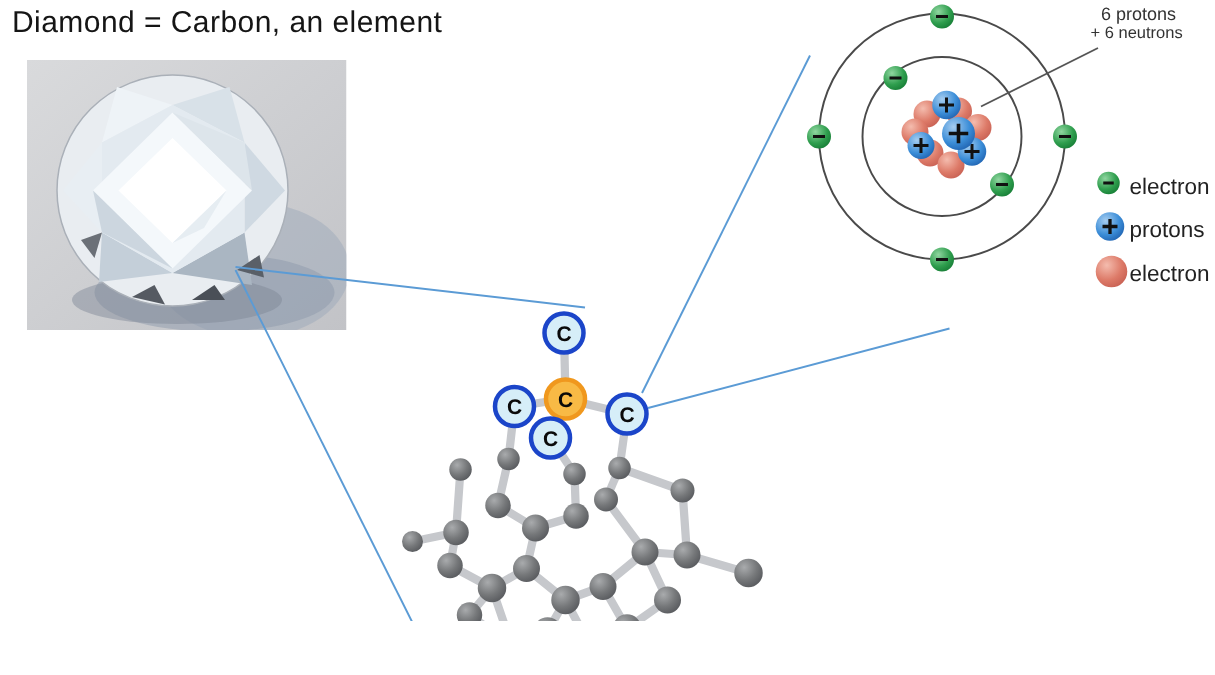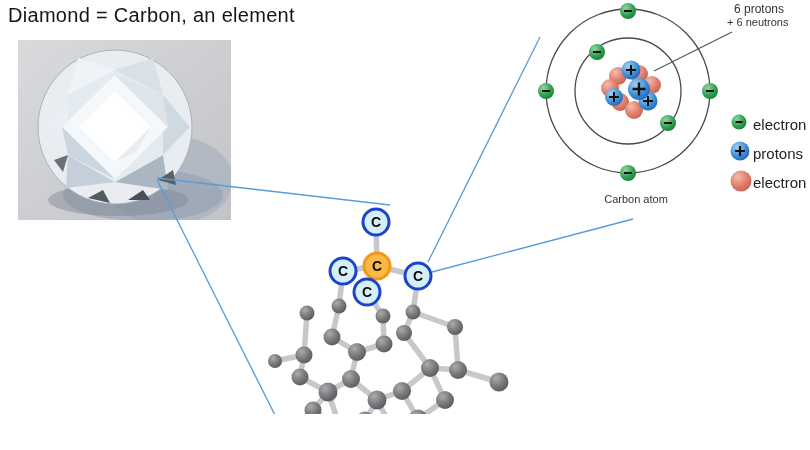--- a/index.html
+++ b/index.html
@@ -249,15 +249,14 @@
         <circle cx="741" cy="181" r="10.5" fill="url(#redball)"></circle>
       </g>
     </g>
   </svg>
 
   <div class="txt" id="ann1">6 protons</div>
   <div class="txt" id="ann2">+ 6 neutrons</div>
   <div class="txt lgl" id="lg-electron">electron</div>
   <div class="txt lgl" id="lg-proton">protons</div>
   <div class="txt lgl" id="lg-neutron">electron</div>
-  <div class="txt" id="cap">Carbon atom</div>
 
 </div>
 
 </body></html>

